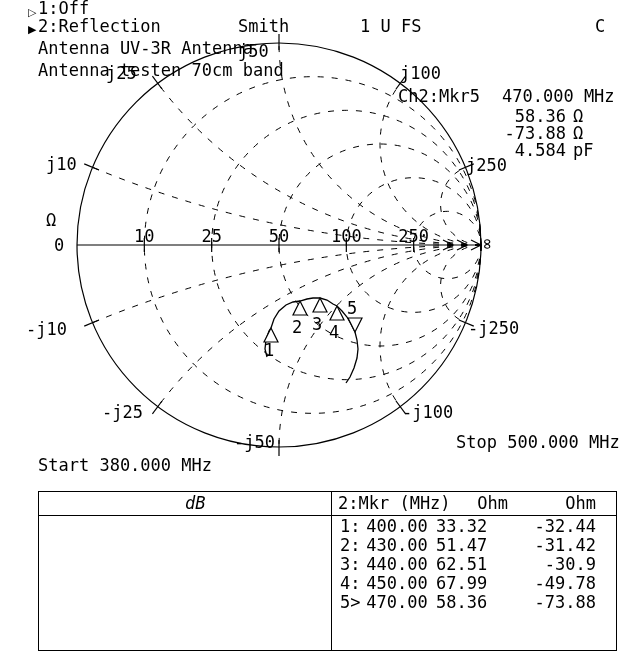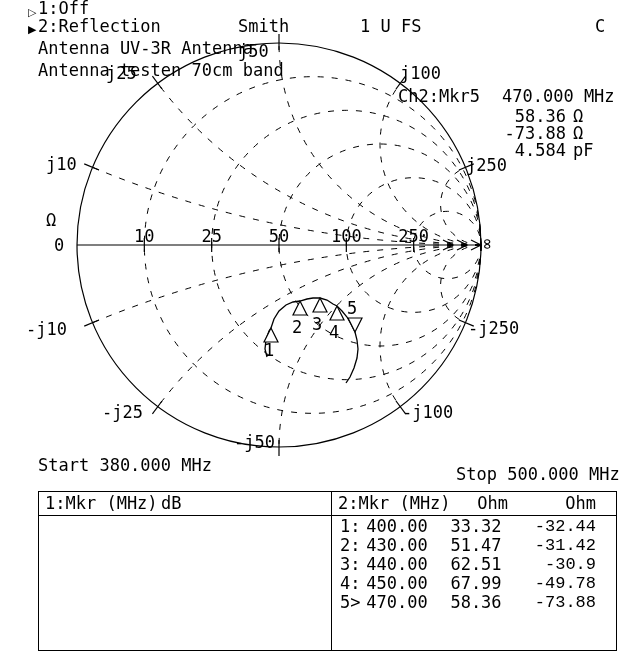--- a/index.html
+++ b/index.html
@@ -10,31 +10,31 @@
   .tri{font-family:"DejaVu Sans",sans-serif;font-size:11px;line-height:11px;}
   #chart-svg{position:absolute;left:0;top:0;}
   svg text{font-family:"DejaVu Sans Mono",monospace;font-size:17px;fill:#000;}
   .dash{fill:none;stroke:#000;stroke-width:1;stroke-dasharray:6 8;}
   .solid{fill:none;stroke:#000;stroke-width:1.2;}
   
   #mtable{position:absolute;left:38px;top:491px;width:577px;height:158px;border:1px solid #000;}
   .tsep{position:absolute;left:0;right:0;top:23px;border-top:1px solid #000;height:0;}
   .tdiv{position:absolute;left:292px;top:0;bottom:0;width:0;border-left:1px solid #000;}
   .lhead{position:absolute;left:6px;top:3px;right:299px;height:18px;}
-  .lhead .db{position:absolute;left:116px;}
+  .lhead .db{position:absolute;left:140px;font-style:italic;}
   .rhead{position:absolute;left:293px;top:3px;right:0;height:18px;}
   .rhead .t{position:absolute;left:6px;}
   .rhead .u1{position:absolute;left:112px;width:64px;text-align:right;}
   .rhead .u2{position:absolute;left:186px;width:78px;text-align:right;}
   #rrows{position:absolute;left:293px;top:26px;right:0;}
   .trow{position:relative;height:19px;}
   .trow .rn{position:absolute;left:8px;}
   .trow .cf{position:absolute;left:28px;width:74px;text-align:center;}
-  .trow .cr{position:absolute;left:112px;width:64px;text-align:center;}
-  .trow .cx{position:absolute;left:186px;width:78px;text-align:right;font-family:Liberation Mono, monospace;}
+  .trow .cr{position:absolute;left:104px;width:64px;text-align:left;}
+  .trow .cx{position:absolute;left:186px;width:78px;text-align:right;}
   .rvals{position:absolute;left:446px;width:120px;text-align:right;}
 </style>
 </head>
 <body>
 
 <span class="abs tri" style="left:28px;top:7px">▷</span>
 <span class="abs" style="left:38px;top:0px">1:Off</span>
 <span class="abs tri" style="left:28px;top:24px">▶</span>
 <span class="abs" style="left:38px;top:18px">2:Reflection</span>
 <span class="abs" style="left:238px;top:18px">Smith</span>
@@ -114,27 +114,26 @@
     <text x="297" y="333" text-anchor="middle">2</text>
     <path d="M 320 298 L 313 312 L 327 312 Z" fill="#fff" stroke="#000" stroke-width="1.2"></path>
     <text x="317" y="330" text-anchor="middle">3</text>
     <path d="M 337 306 L 330 320 L 344 320 Z" fill="#fff" stroke="#000" stroke-width="1.2"></path>
     <text x="334" y="338" text-anchor="middle">4</text>
     <path d="M 355 332 L 348 318 L 362 318 Z" fill="#fff" stroke="#000" stroke-width="1.2"></path>
     <text x="352" y="314" text-anchor="middle">5</text>
   </svg>
 
 <span class="abs" style="left:38px;top:457px">Start 380.000 MHz</span>
-<span class="abs" style="left:456px;top:466px">Stop 500.000 MHz</span>
+<span class="abs" style="left:456px;top:434px">Stop 500.000 MHz</span>
 
 <div id="mtable">
   <div class="tsep"></div>
   <div class="tdiv"></div>
   <div class="lhead">
-    <span>1:Mkr (MHz)</span>
     <span class="db">dB</span>
   </div>
   <div class="rhead">
     <span class="t">2:Mkr (MHz)</span>
     <span class="u1">Ohm</span>
     <span class="u2">Ohm</span>
   </div>
   <div id="rrows">
       <div class="trow">
         <span class="rn">1:</span>

